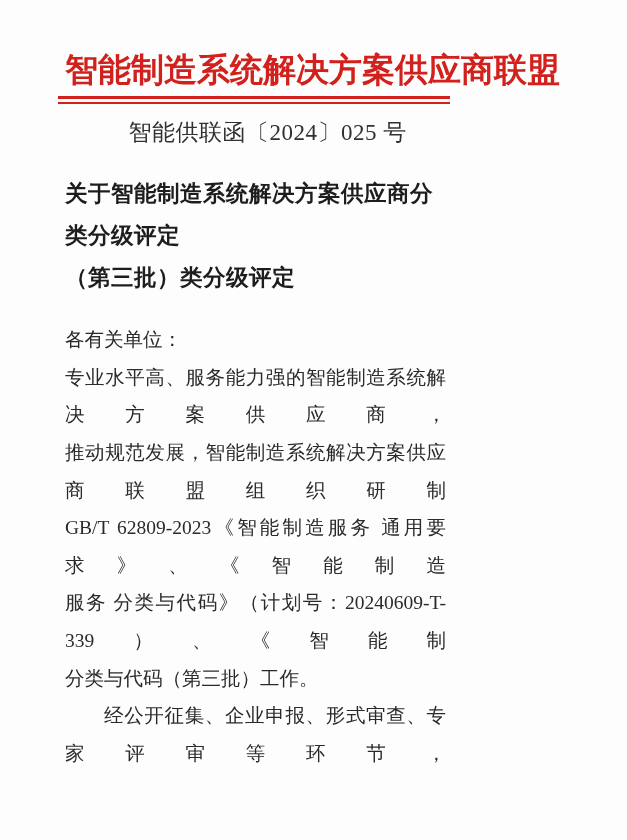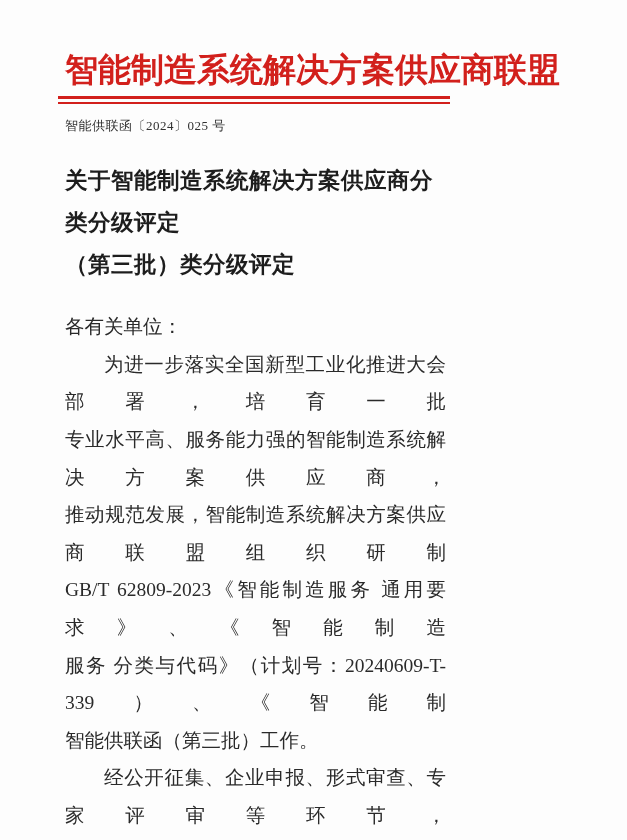--- a/index.html
+++ b/index.html
@@ -29,22 +29,22 @@
   }
   .rule{
     height:3px;
     border-top:3px solid var(--red);
     border-bottom:2px solid var(--red);
     margin:5px -4px 0 -7px;
   }
   .doc-number{
     margin-top:13px;
     margin-right:-24px;
-    text-align:left;
-    font-size:13px;
+    text-align:center;
+    font-size:23px;
     color:#303030;
     letter-spacing:0.5px;
   }
   .title{
     margin-top:25px;
     font-size:22.5px;
     font-weight:700;
     text-align:left;
     line-height:42px;
     color:#1d1d1d;
@@ -73,22 +73,21 @@
 <div class="page">
   <div class="letterhead">智能制造系统解决方案供应商联盟</div>
   <div class="rule"></div>
   <div class="doc-number">智能供联函〔2024〕025 号</div>
   <div class="title">
     <div class="title-line">关于智能制造系统解决方案供应商分类分级评定</div>
     <div class="title-line">（第三批）类分级评定</div>
   </div>
   <div class="salutation line end">各有关单位：</div>
   <div class="body">
-      <div class="line indent">为进一步落实全国新型工业化推进大会部署，培育一批</div>
       <div class="line">专业水平高、服务能力强的智能制造系统解决方案供应商，</div>
       <div class="line">推动规范发展，智能制造系统解决方案供应商联盟组织研制</div>
       <div class="line">GB/T 62809-2023《智能制造服务 通用要求》、《智能制造</div>
       <div class="line">服务 分类与代码》（计划号：20240609-T-339）、《智能制</div>
-      <div class="line end">智能供联函（第三批）工作。</div>
+      <div class="line end">分类与代码（第三批）工作。</div>
       <div class="line indent">经公开征集、企业申报、形式审查、专家评审等环节，</div>
     </div>
 
 </div>
 
 </body></html>

